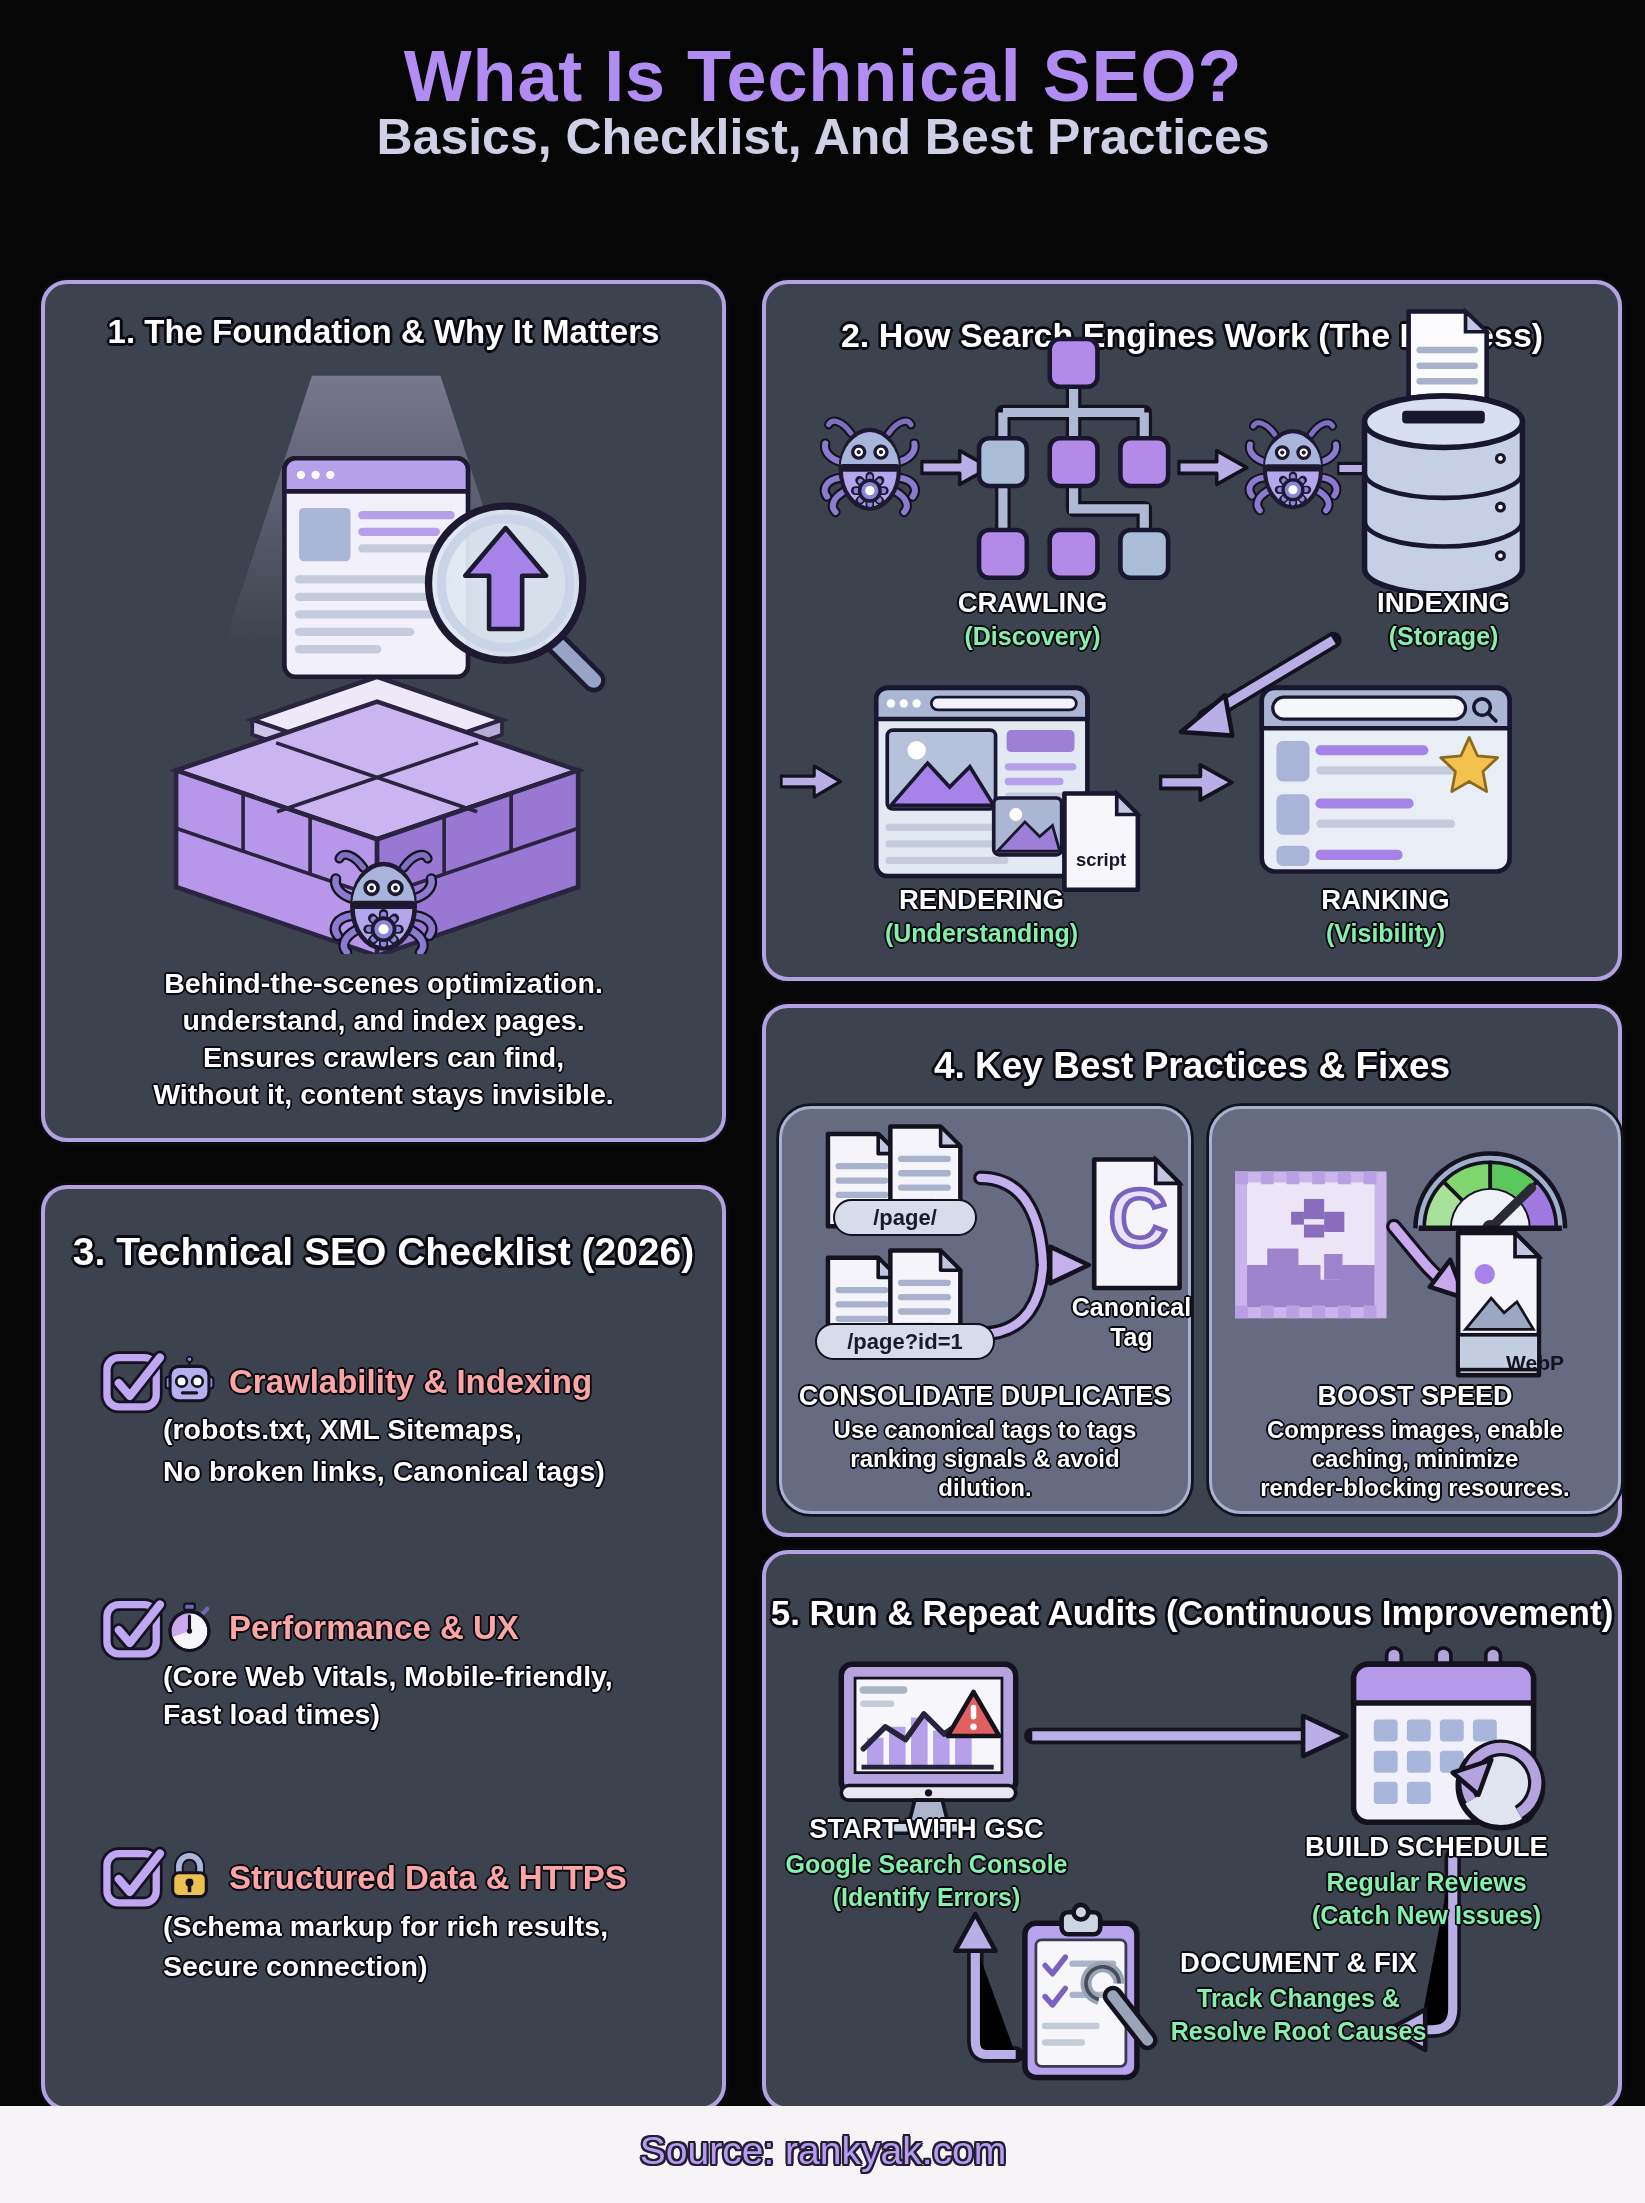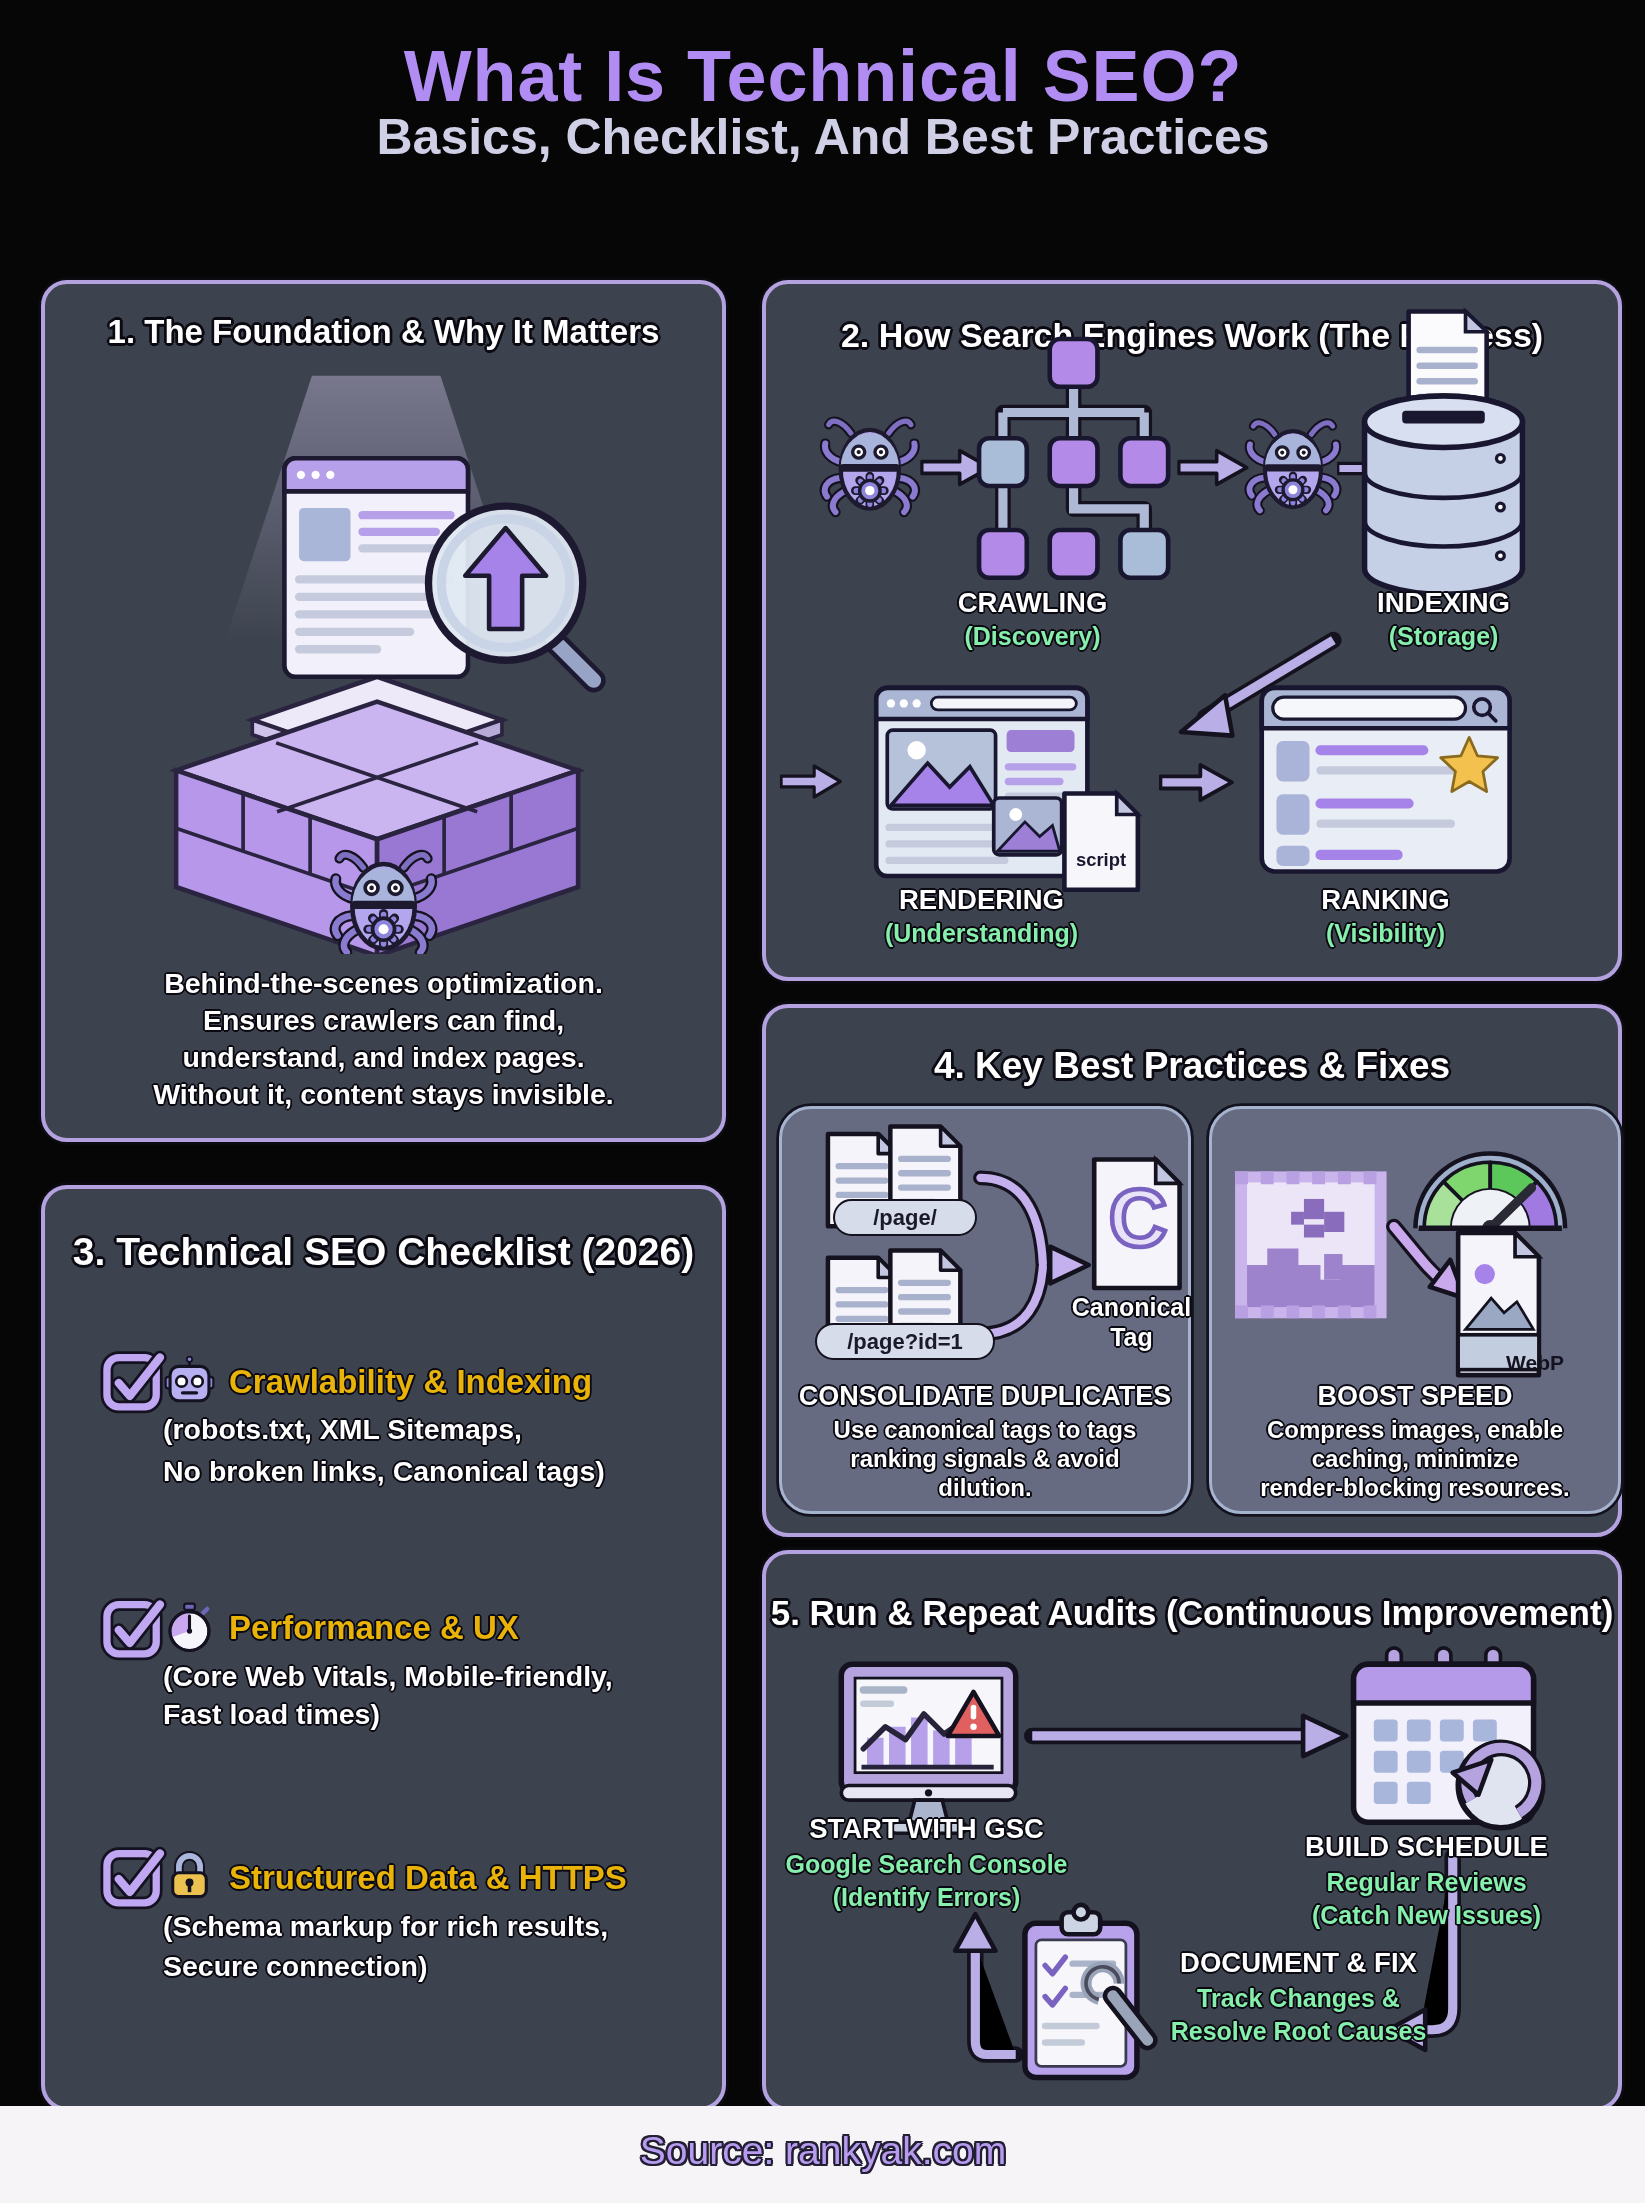--- a/index.html
+++ b/index.html
@@ -15,21 +15,21 @@
          color:#b18cf2;letter-spacing:0.9px;}
   .subtitle{left:0;top:108px;width:100%;text-align:center;font-size:50px;font-weight:bold;color:#cfd0e6;}
   .panel{position:absolute;background:#3d434e;border:4.6px solid #b3a2df;border-radius:26px;
          box-shadow:0 0 0 2.8px #0c0b12;}
   .phead{position:absolute;left:0;width:100%;text-align:center;color:#ffffff;font-weight:bold;}
   .cap{position:absolute;text-align:center;color:#ffffff;font-weight:bold;}
   .capsub{position:absolute;text-align:center;color:#86efac;font-weight:bold;}
   .desc{position:absolute;left:0;width:100%;text-align:center;color:#ffffff;font-weight:bold;
         font-size:28.5px;line-height:37px;}
   .chkline{position:absolute;text-align:left;color:#ffffff;font-weight:bold;font-size:28.5px;line-height:40px;}
-  .chktitle{position:absolute;text-align:left;color:#eab308;font-weight:bold;font-size:33px;line-height:40px;}
+  .chktitle{position:absolute;text-align:left;color:#fca5a5;font-weight:bold;font-size:33px;line-height:40px;}
   .card{position:absolute;background:#666b82;border:3.7px solid #a6b3cf;border-radius:32px;
         box-shadow:0 0 0 2.8px #14121f;}
   .pill{position:absolute;background:#d6dcea;border:2.8px solid #15121f;border-radius:18.4px;
         color:#1b1a2a;font-weight:bold;text-align:center;}
   .cglyph{position:absolute;font-weight:900;color:#e9e3f8;-webkit-text-stroke:4.6px #7a62c0;
           text-align:center;}
   .bandtxt{position:absolute;text-align:center;color:#15121f;font-weight:bold;}
   .footer-strip{position:absolute;left:0;top:2106px;width:100%;height:98px;background:#f6f4f6;}
   .source{position:absolute;left:0;top:2129px;width:100%;text-align:center;font-size:39px;
           font-weight:normal;color:#b79bf0;
@@ -196,22 +196,22 @@
         <line x1="548" y1="328" x2="592" y2="372" stroke="#1c1930" stroke-width="26" stroke-linecap="round"></line>
         <line x1="548" y1="328" x2="592" y2="372" stroke="#98a4c6" stroke-width="16" stroke-linecap="round"></line>
         <circle cx="496" cy="266" r="84" fill="#dfe8f2" fill-opacity="0.95" stroke="#1c1930" stroke-width="8"></circle>
         <circle cx="496" cy="266" r="70" fill="none" stroke="#c9d4e6" stroke-width="10"></circle>
         <polygon points="496,206 540,258 514,258 514,316 478,316 478,258 452,258" fill="#a583e8" stroke="#1c1930" stroke-width="5" stroke-linejoin="round"></polygon>
       </g>
       <use href="#bug" x="303" y="550" width="120" height="130"></use>
     </svg>
     <div class="desc o2" style="top:681px;">
       <div>Behind-the-scenes optimization.</div>
+      <div>understand, and index pages.</div>
       <div>Ensures crawlers can find,</div>
-      <div>understand, and index pages.</div>
       <div>Without it, content stays invisible.</div>
     </div>
   </section>
 
   <section class="panel" style="left:762px;top:280px;width:852px;height:693px;">
     <div class="phead o3" style="top:32px;font-size:34px;">2. How Search Engines Work (The Process)</div>
     <svg class="abs" style="left:0;top:0;" width="852" height="693" viewBox="0 0 928 755">
       <use href="#bug" x="57" y="138" width="112" height="122"></use>
       <use href="#arrow" x="168" y="176" width="78" height="48"></use>
 

